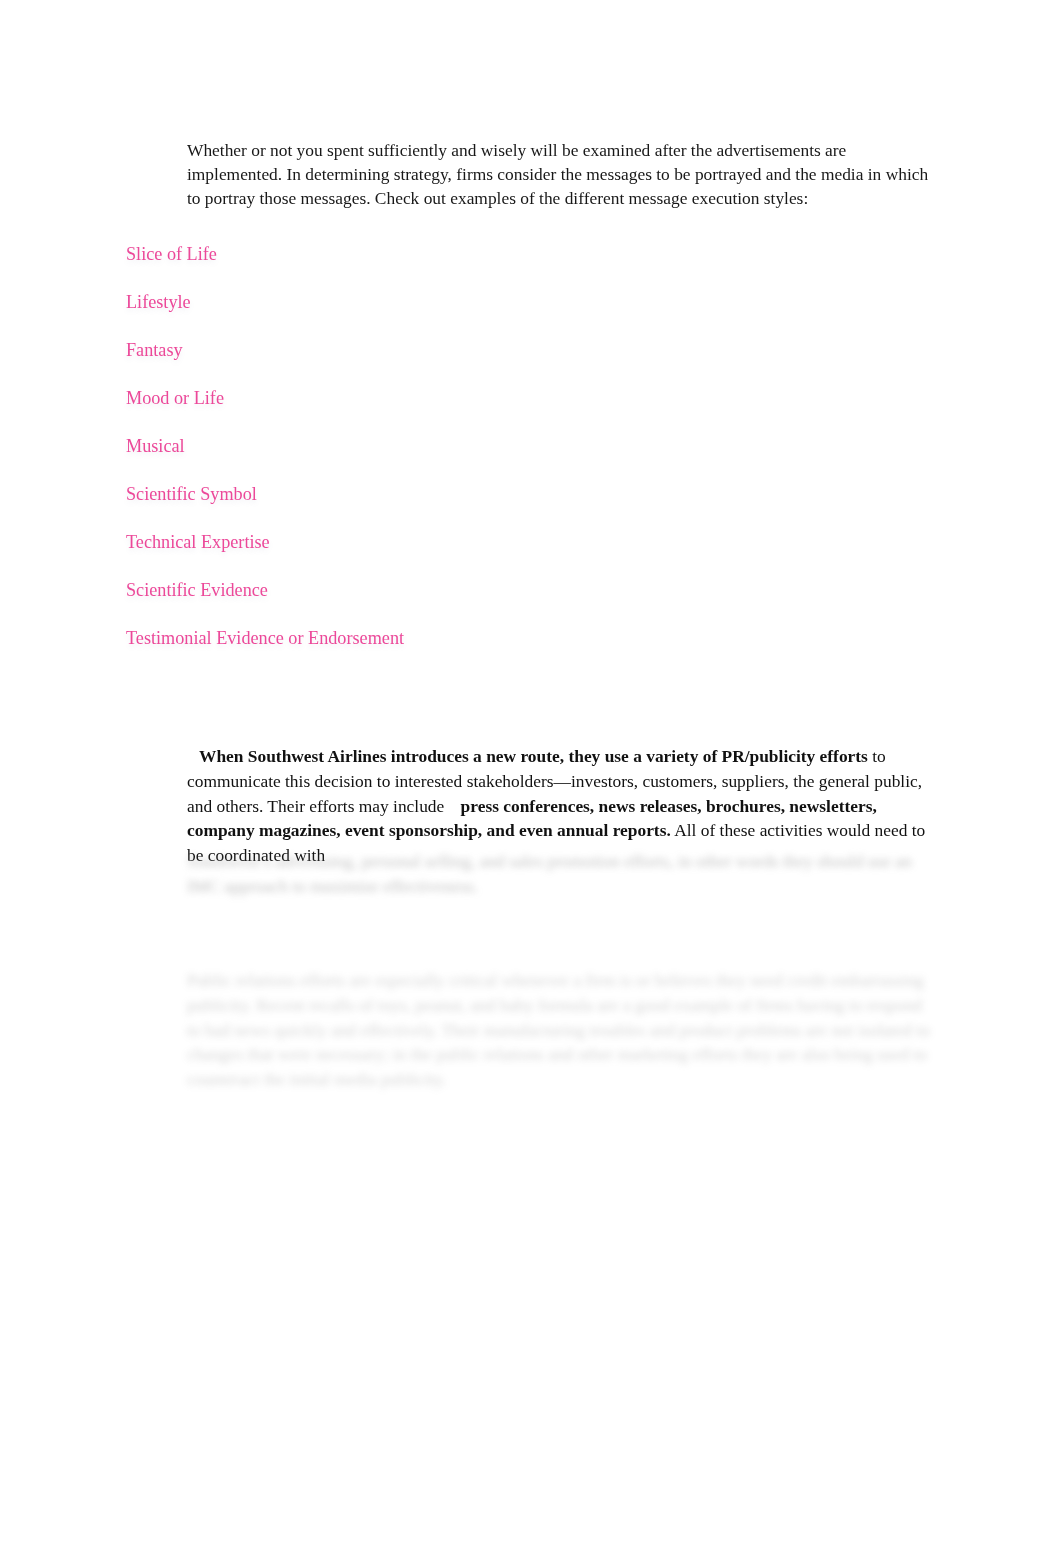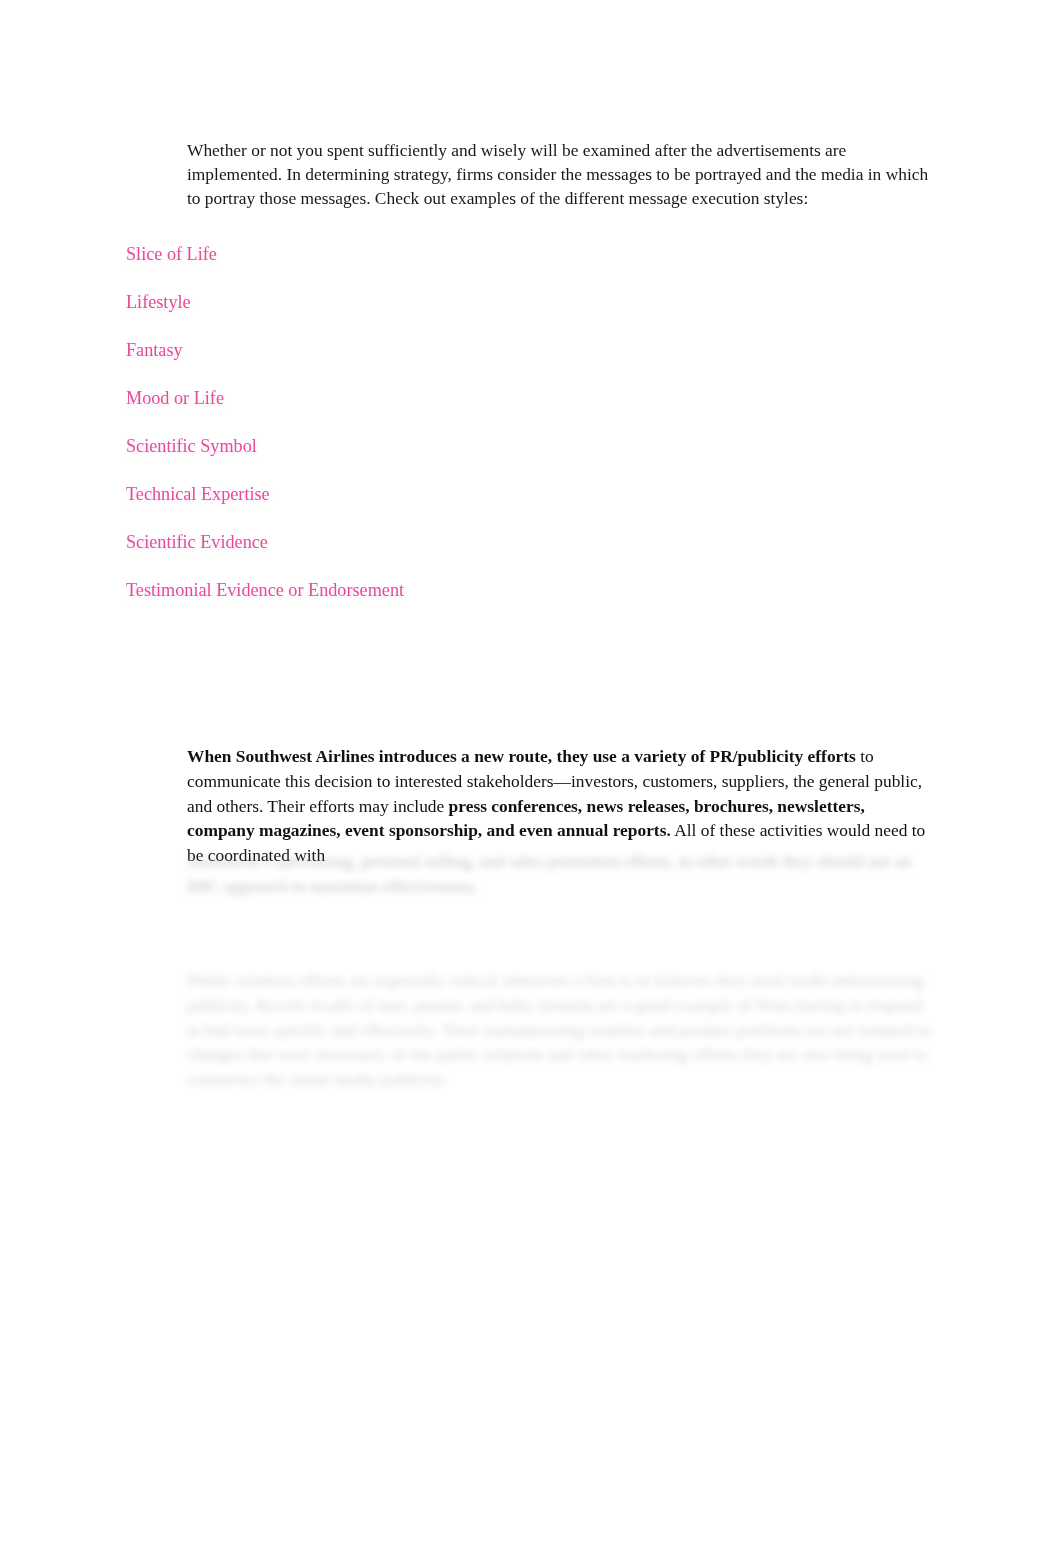--- a/index.html
+++ b/index.html
@@ -66,20 +66,21 @@
     left: 187px;
     top: 727px;
     width: 748px;
     font-size: 17.4px;
     line-height: 24.6px;
     color: #111111;
     text-align: left;
   }
   .sw-para b {
     font-weight: 700;
+    margin-left: 12px;
   }
 
   
   .blur-block {
     position: absolute;
     font-size: 17.4px;
     line-height: 24.6px;
     color: #8e8e8e;
     filter: blur(3.4px);
     opacity: 0.72;
@@ -121,20 +122,23 @@
     </a>
 
     <a class="link-item" href="#">
       <span>Fantasy</span>
     </a>
 
     <a class="link-item" href="#">
       <span>Mood or Life</span>
     </a>
 
+    <a class="link-item" href="#">
+      <span>Musical</span>
+    </a>
 
     <a class="link-item" href="#">
       <span>Scientific Symbol</span>
     </a>
 
     <a class="link-item" href="#">
       <span>Technical Expertise</span>
     </a>
 
     <a class="link-item" href="#">

